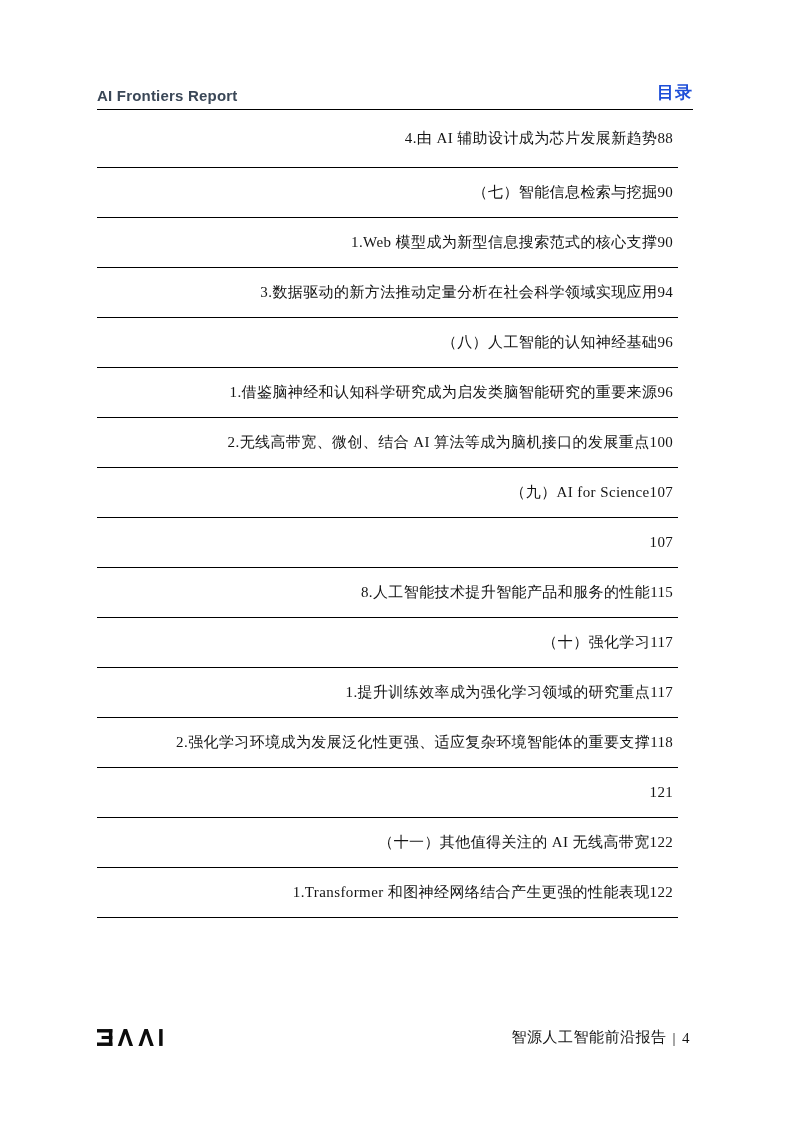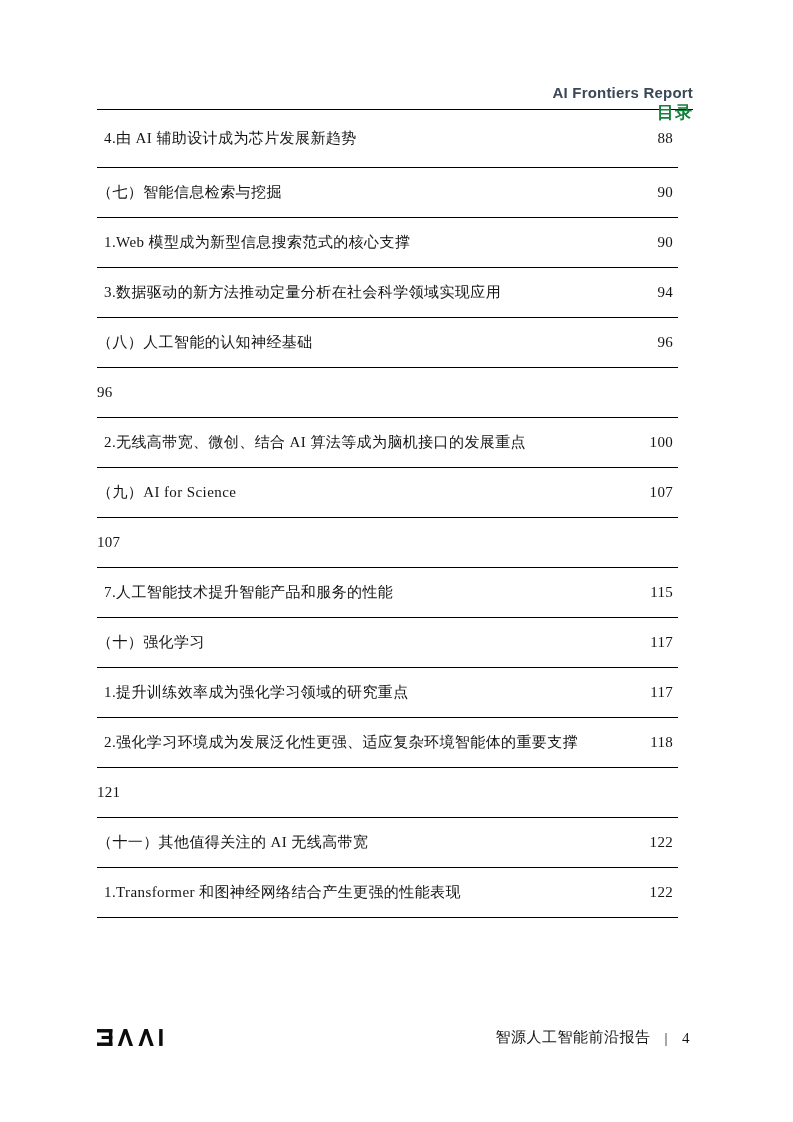--- a/index.html
+++ b/index.html
@@ -13,59 +13,58 @@
     overflow:hidden;
   }
 
   
   .header {
     position:absolute; left:97px; top:84px;
     width:596px; height:26px;
     border-bottom:1px solid #000000;
     display:flex; justify-content:space-between; align-items:flex-end;
     padding-bottom:5px;
-    flex-direction:column;
   }
   .header-title {
     font-family:"Liberation Sans","DejaVu Sans",sans-serif;
     font-weight:700; font-size:15px; color:#3a4757;
     letter-spacing:0.2px;
   }
   .header-page-label {
-    font-size:17px; font-weight:700; color:#15803d;
+    font-size:17px; font-weight:700; color:#1d4ed8;
     letter-spacing:1px;
   }
 
   
   .toc {
     position:absolute; left:97px; top:110px;
     width:581px;
   }
   .toc-row {
     height:50px;
     border-bottom:1px solid #000000;
-    display:flex; justify-content:space-between; align-items:center;
+    display:flex; justify-content:flex-end; align-items:center;
     font-size:15px; color:#141414;
     cursor:pointer;
   }
   .toc-row.first { height:58px; }
   .toc-label { letter-spacing:0.4px; white-space:nowrap; }
   .toc-row.sub .toc-label { padding-left:7px; }
   .toc-page { padding-right:5px; letter-spacing:0.3px; }
 
   
   .footer {
     position:absolute; left:97px; top:1022px;
     width:593px; height:30px;
     display:flex; justify-content:space-between; align-items:center;
   }
   .footer-logo { display:block; }
   .footer-right {
     font-size:15px; color:#141414; letter-spacing:0.5px;
-    display:flex; align-items:flex-end; gap:14px;
+    display:flex; align-items:flex-end; gap:6px;
   }
 </style>
 </head>
 <body>
 
 <div class="page">
 
   <div class="header">
     <span class="header-title">AI Frontiers Report</span>
     <span class="header-page-label">目录</span>
@@ -86,35 +85,36 @@
     </div>
     <div class="toc-row sub">
       <span class="toc-label">3.数据驱动的新方法推动定量分析在社会科学领域实现应用</span>
       <span class="toc-page">94</span>
     </div>
     <div class="toc-row section">
       <span class="toc-label">（八）人工智能的认知神经基础</span>
       <span class="toc-page">96</span>
     </div>
     <div class="toc-row sub">
+      <span class="toc-label">1.借鉴脑神经和认知科学研究成为启发类脑智能研究的重要来源</span>
       <span class="toc-page">96</span>
     </div>
     <div class="toc-row sub">
       <span class="toc-label">2.无线高带宽、微创、结合 AI 算法等成为脑机接口的发展重点</span>
       <span class="toc-page">100</span>
     </div>
     <div class="toc-row section">
       <span class="toc-label">（九）AI for Science</span>
       <span class="toc-page">107</span>
     </div>
     <div class="toc-row sub">
       <span class="toc-page">107</span>
     </div>
     <div class="toc-row sub">
-      <span class="toc-label">7.人工智能技术提升智能产品和服务的性能</span>
+      <span class="toc-label">8.人工智能技术提升智能产品和服务的性能</span>
       <span class="toc-page">115</span>
     </div>
     <div class="toc-row section">
       <span class="toc-label">（十）强化学习</span>
       <span class="toc-page">117</span>
     </div>
     <div class="toc-row sub">
       <span class="toc-label">1.提升训练效率成为强化学习领域的研究重点</span>
       <span class="toc-page">117</span>
     </div>

